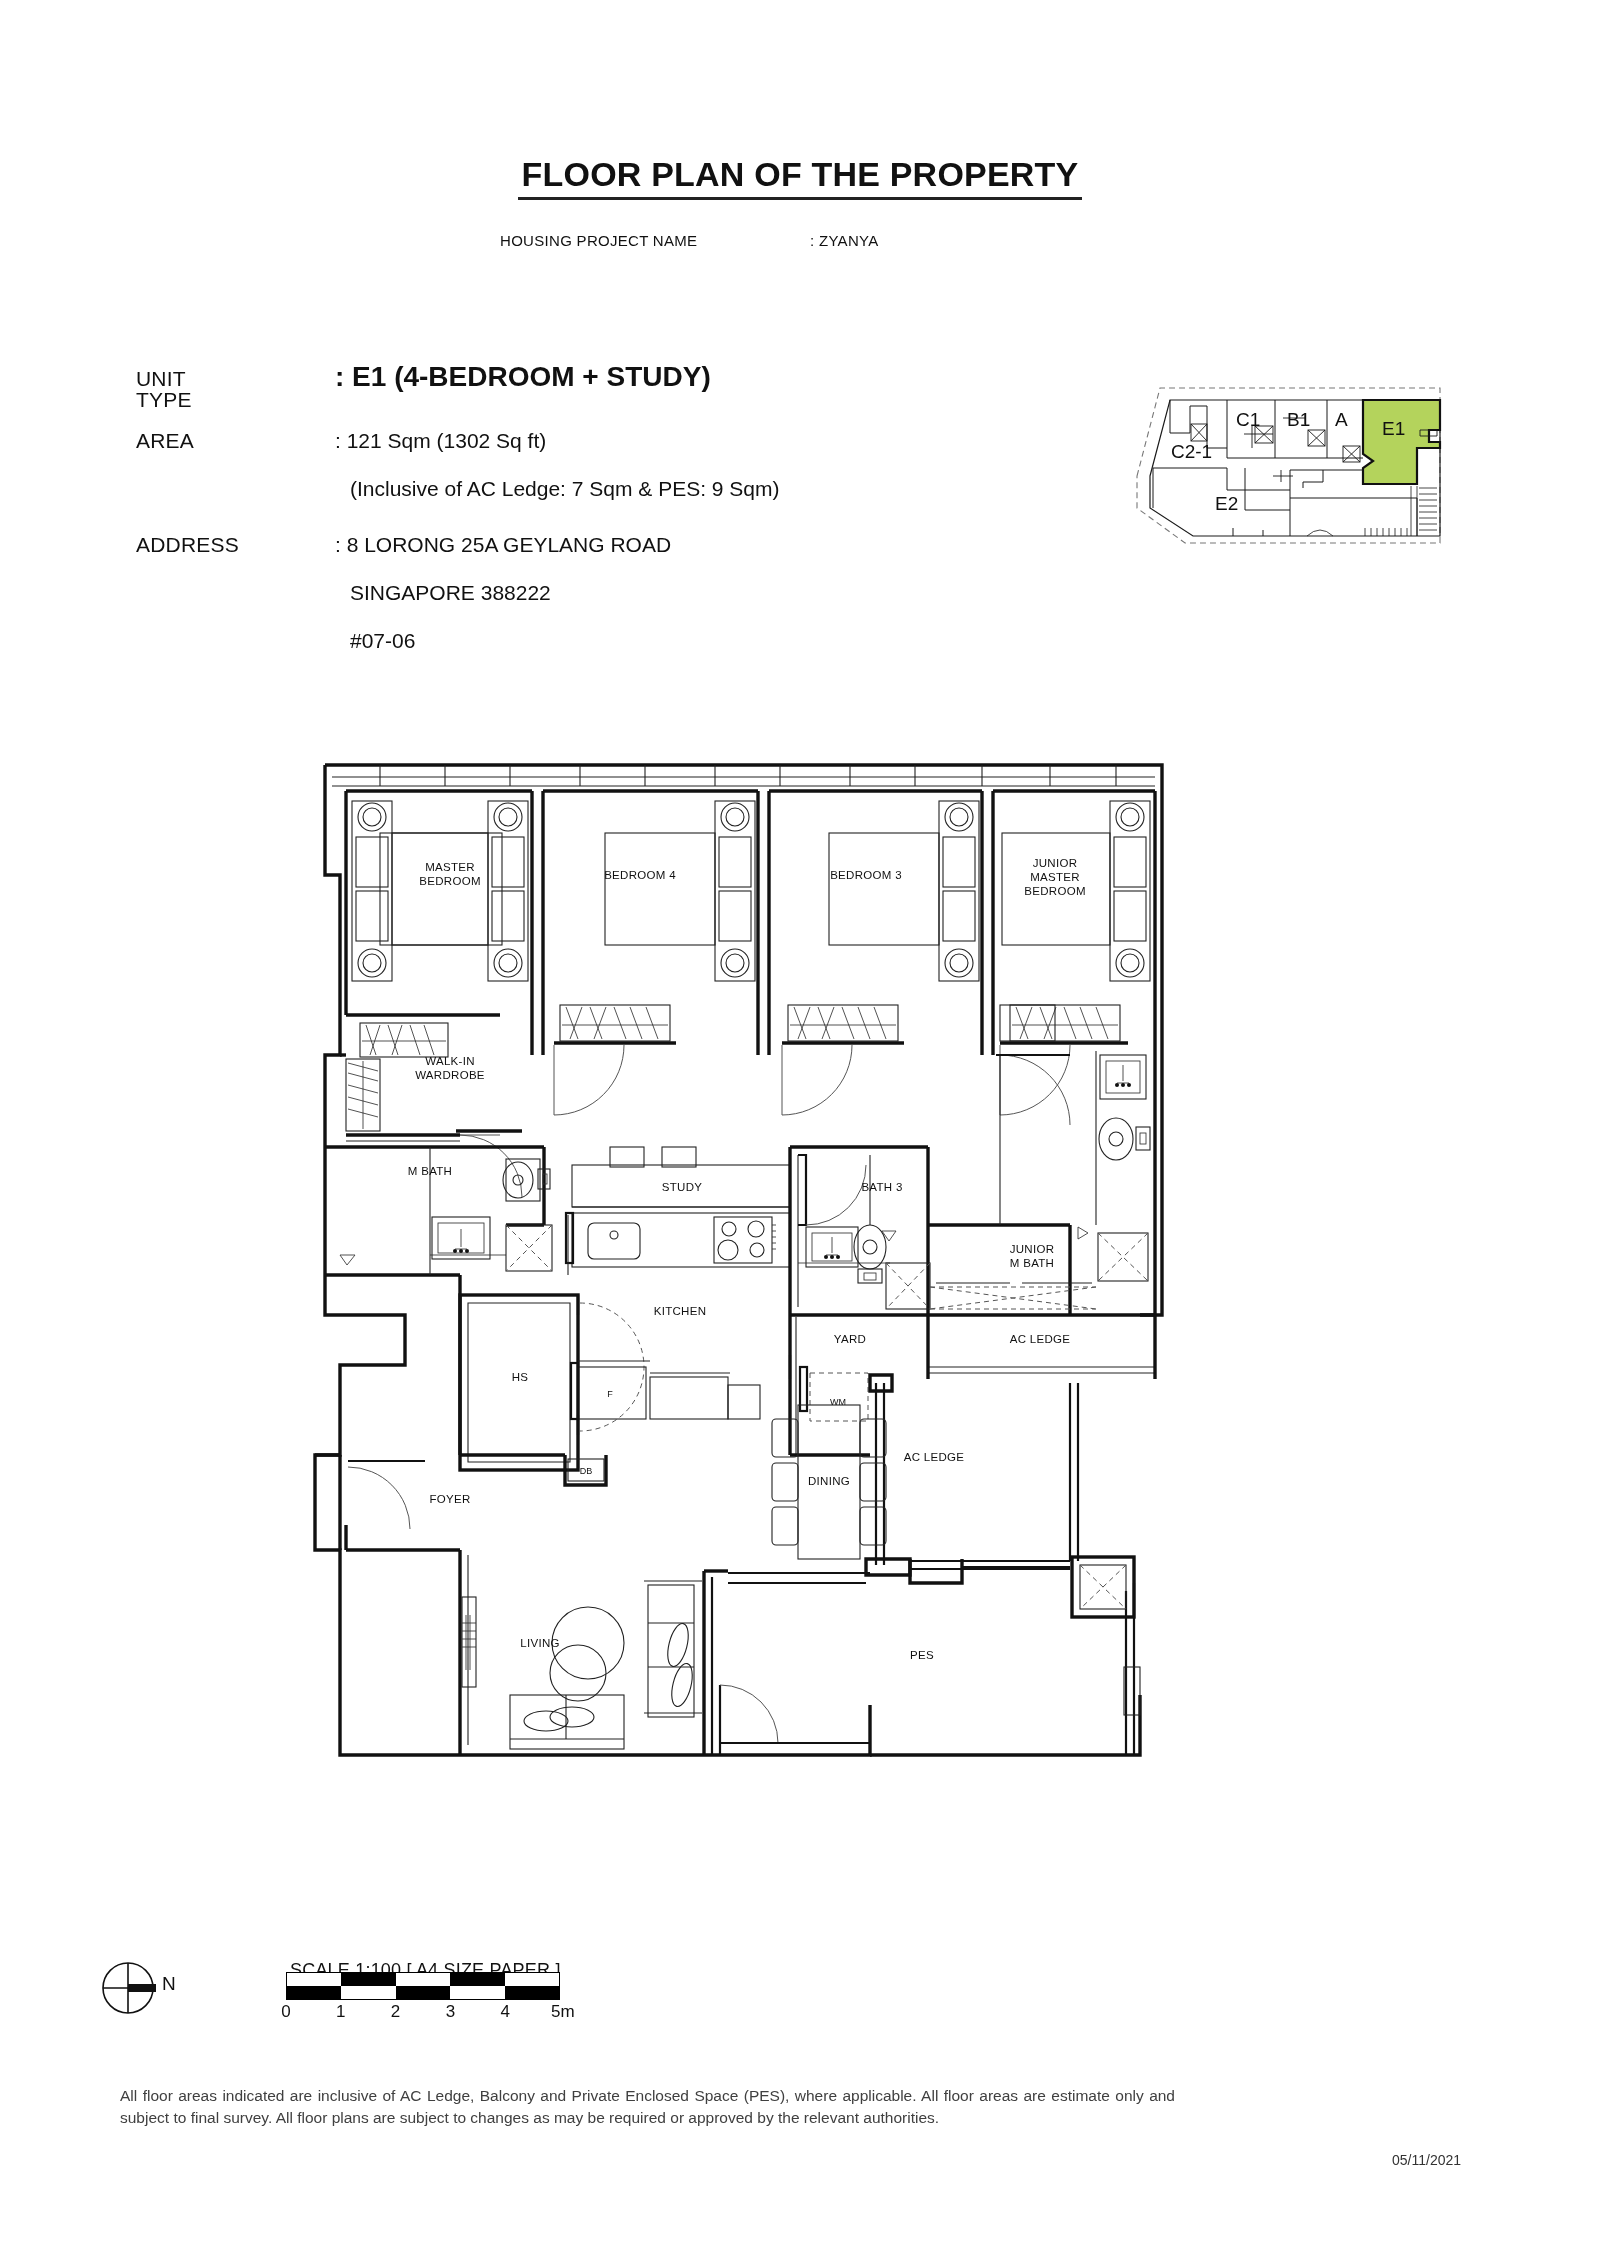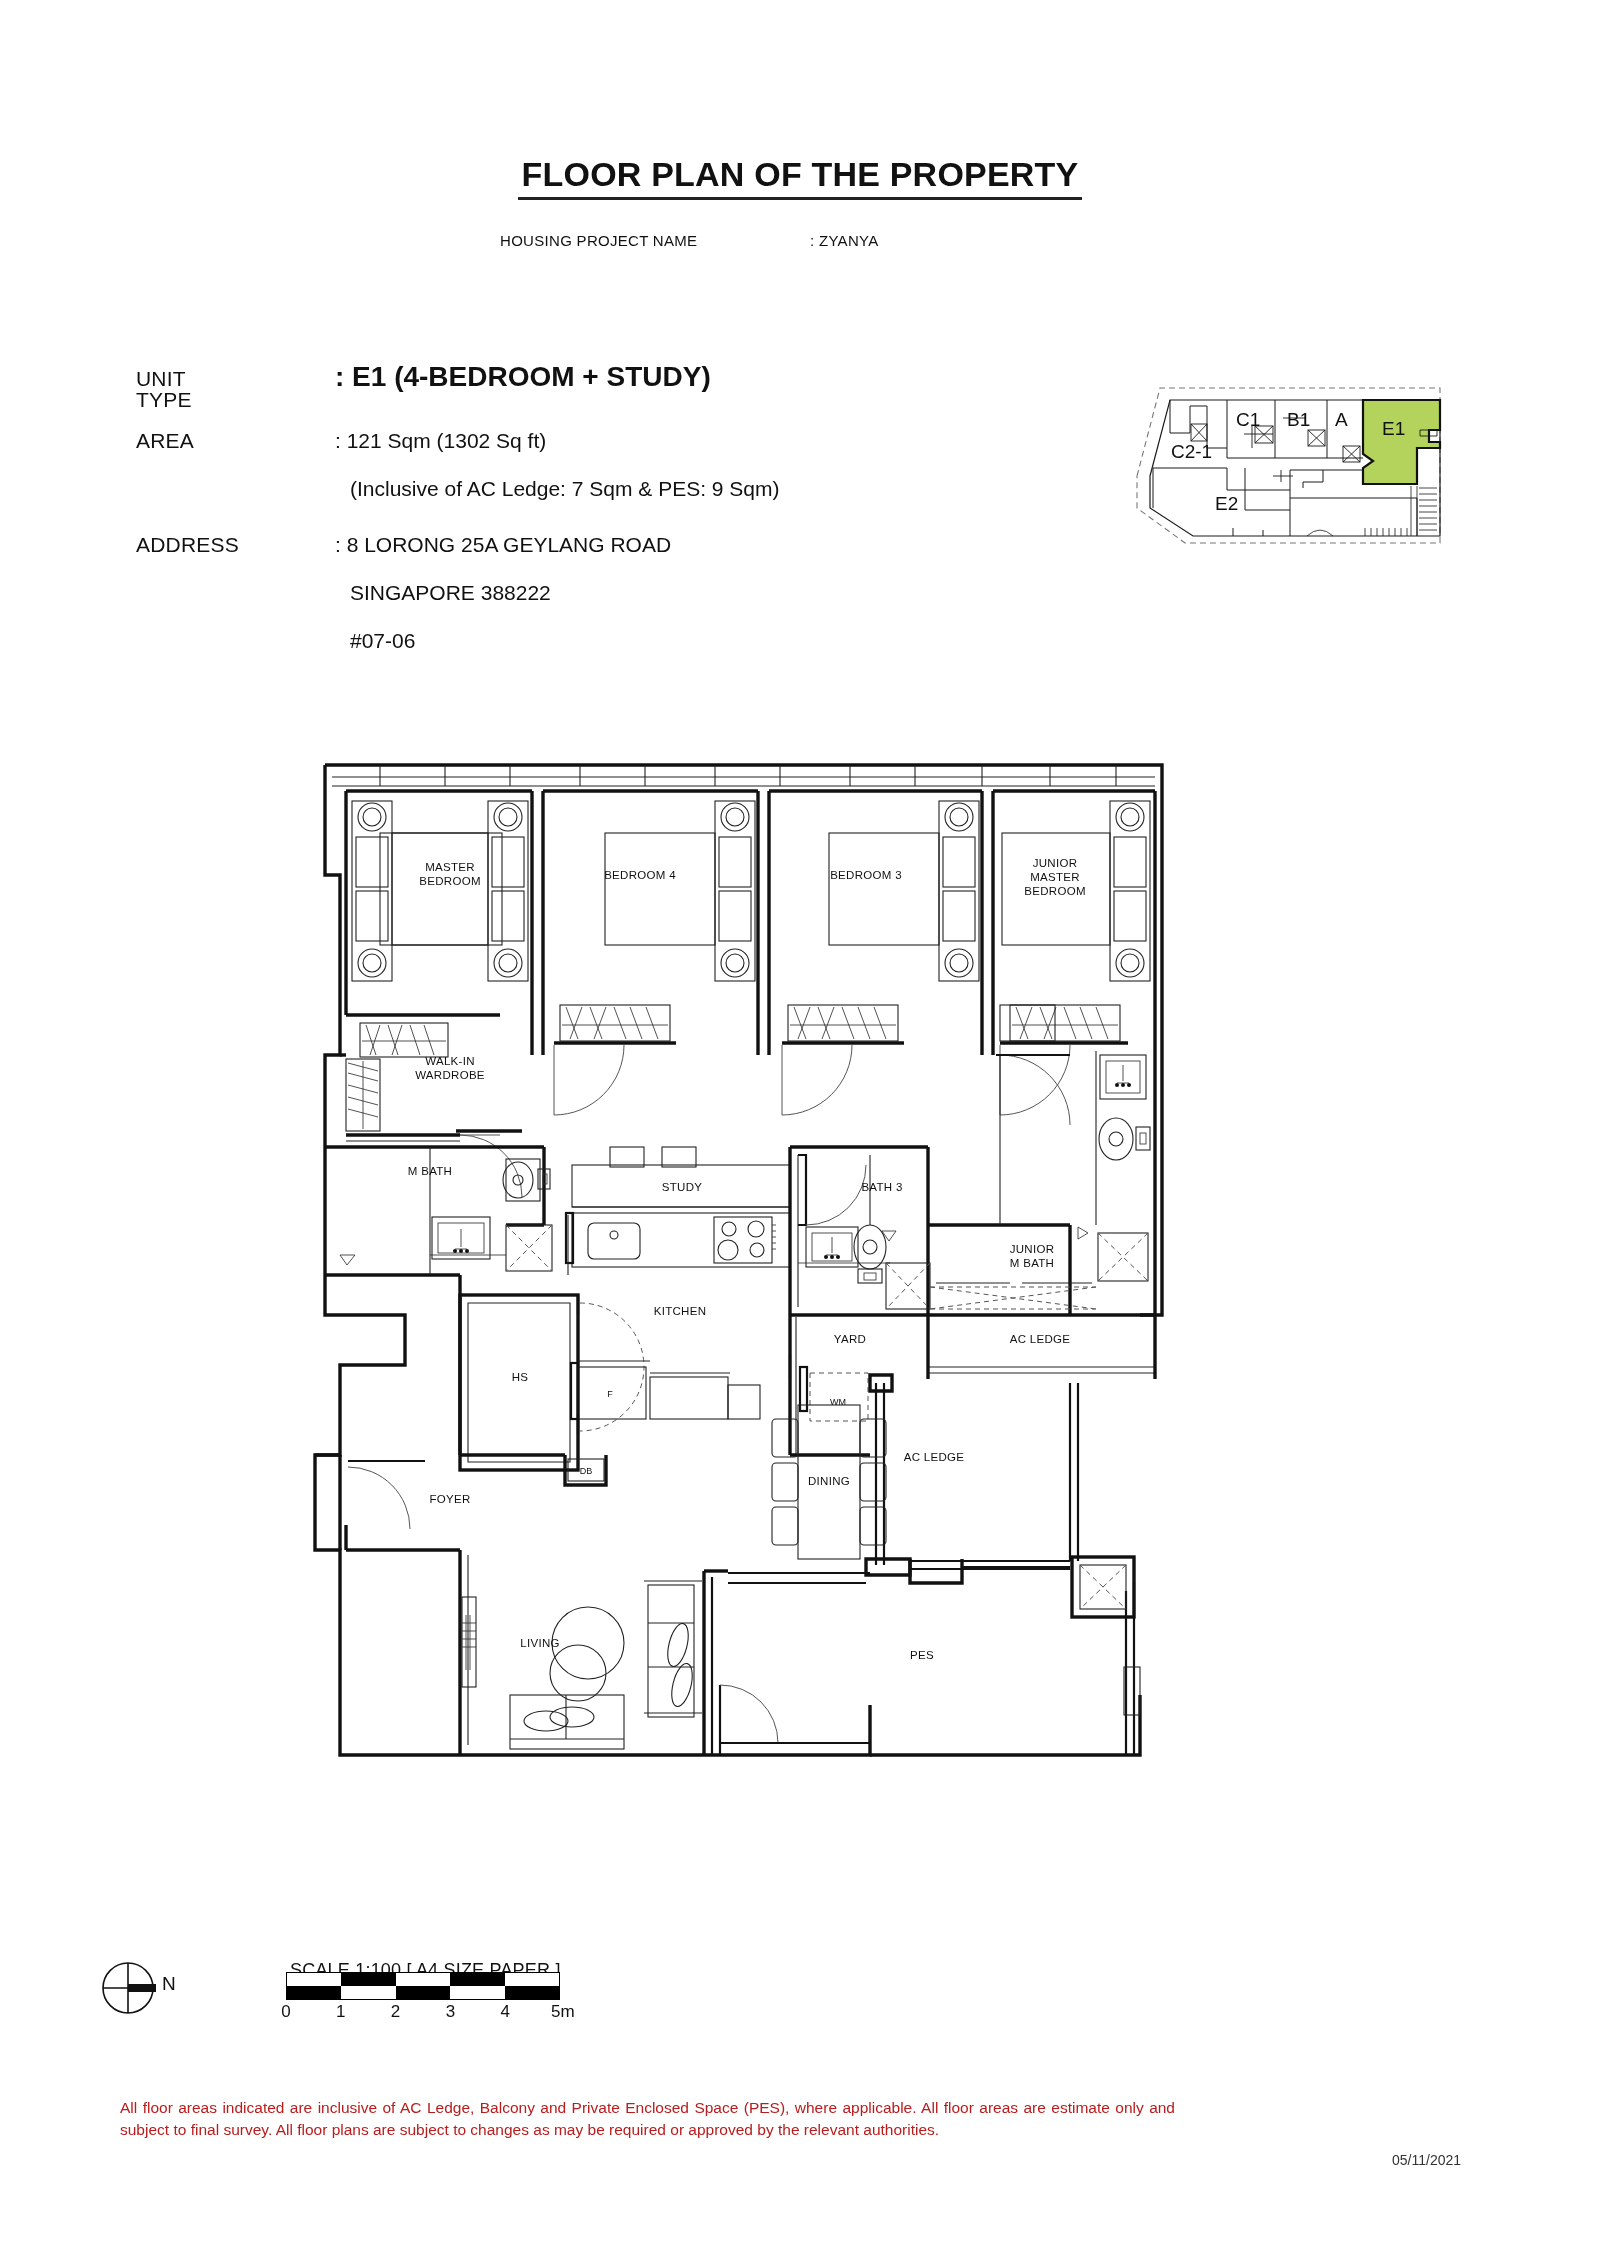--- a/index.html
+++ b/index.html
@@ -44,21 +44,21 @@
   .compass { position:absolute; left:0px; top:20px; width:70px; height:56px; }
   .nletter { position:absolute; left:62px; top:33px; font-size:19px; }
   .bar { position:absolute; left:186px; top:32px; width:274px; height:28px; border:1.5px solid #000; }
   .bar .cell { position:absolute; width:20%; height:50%; }
   .ticks { position:absolute; left:186px; top:62px; width:274px; height:22px; }
   .ticks span { position:absolute; font-size:17px; transform:translateX(-50%); }
 
   
   .disclaimer {
     position:absolute; left:120px; top:2085px; width:1055px;
-    font-size:15.5px; line-height:1.42; text-align:justify; color:#b91c1c;margin-top:12px;
+    font-size:15.5px; line-height:1.42; text-align:justify; color:#404040;
   }
   .datestamp { position:absolute; left:1392px; top:2152px; font-size:14px; color:#333; }
 </style>
 </head>
 <body>
 
 <div class="page">
 
   <div class="title">
     <span>FLOOR PLAN OF THE PROPERTY</span>

